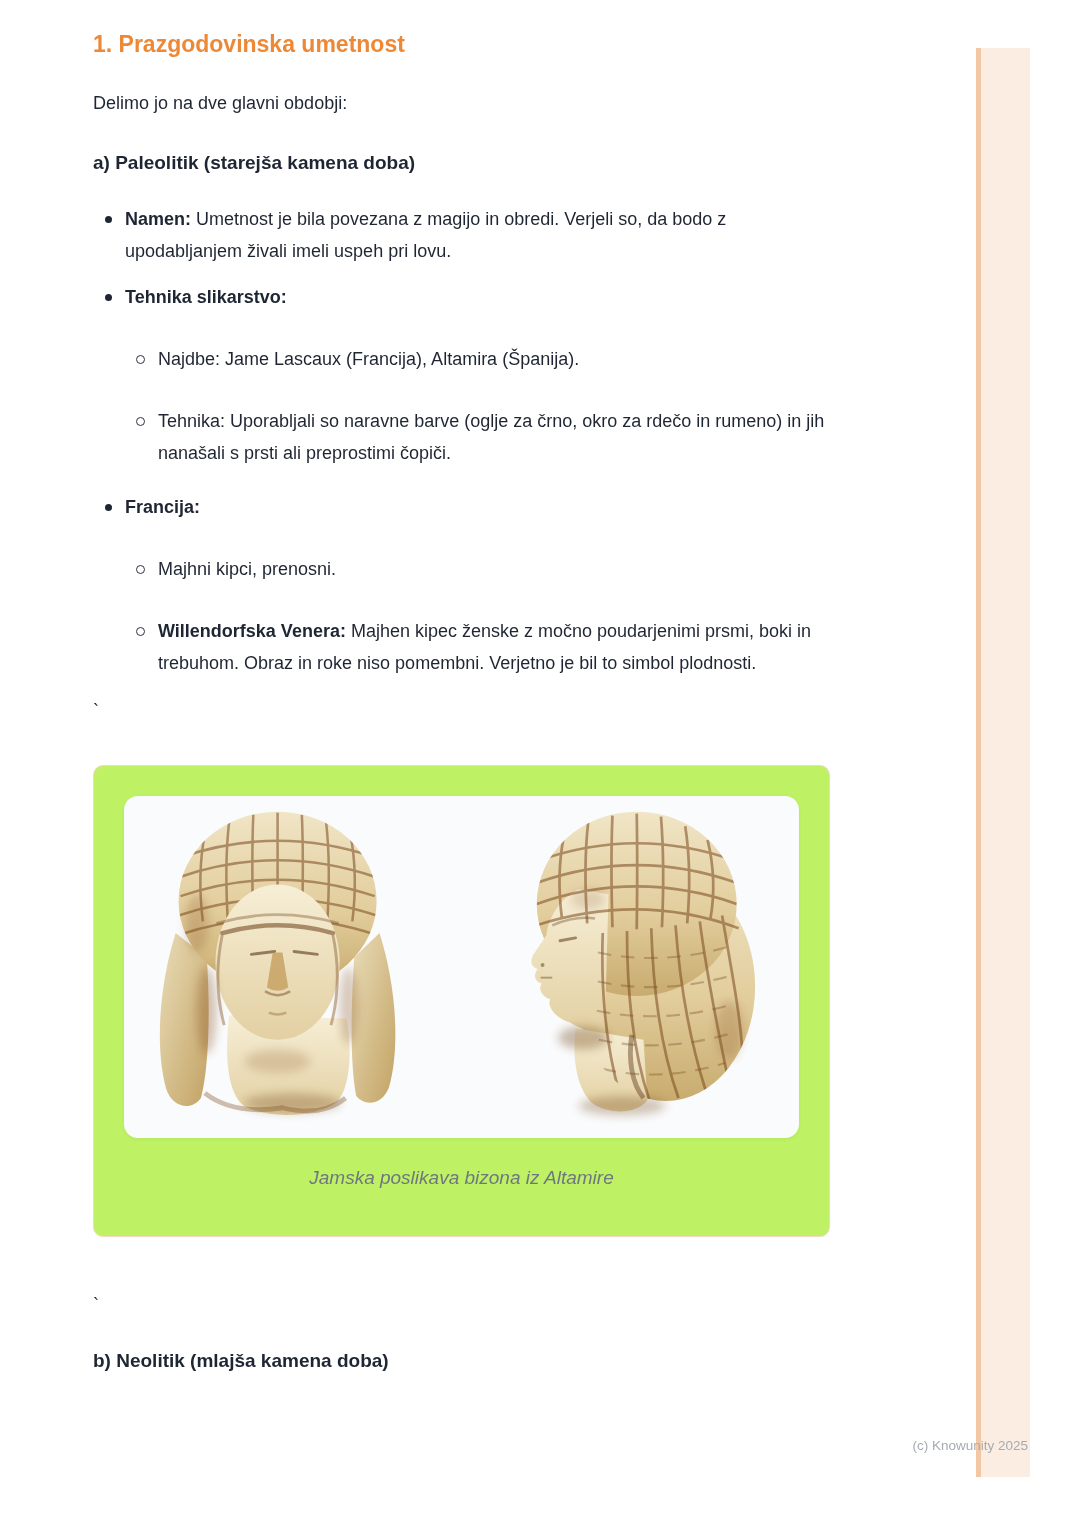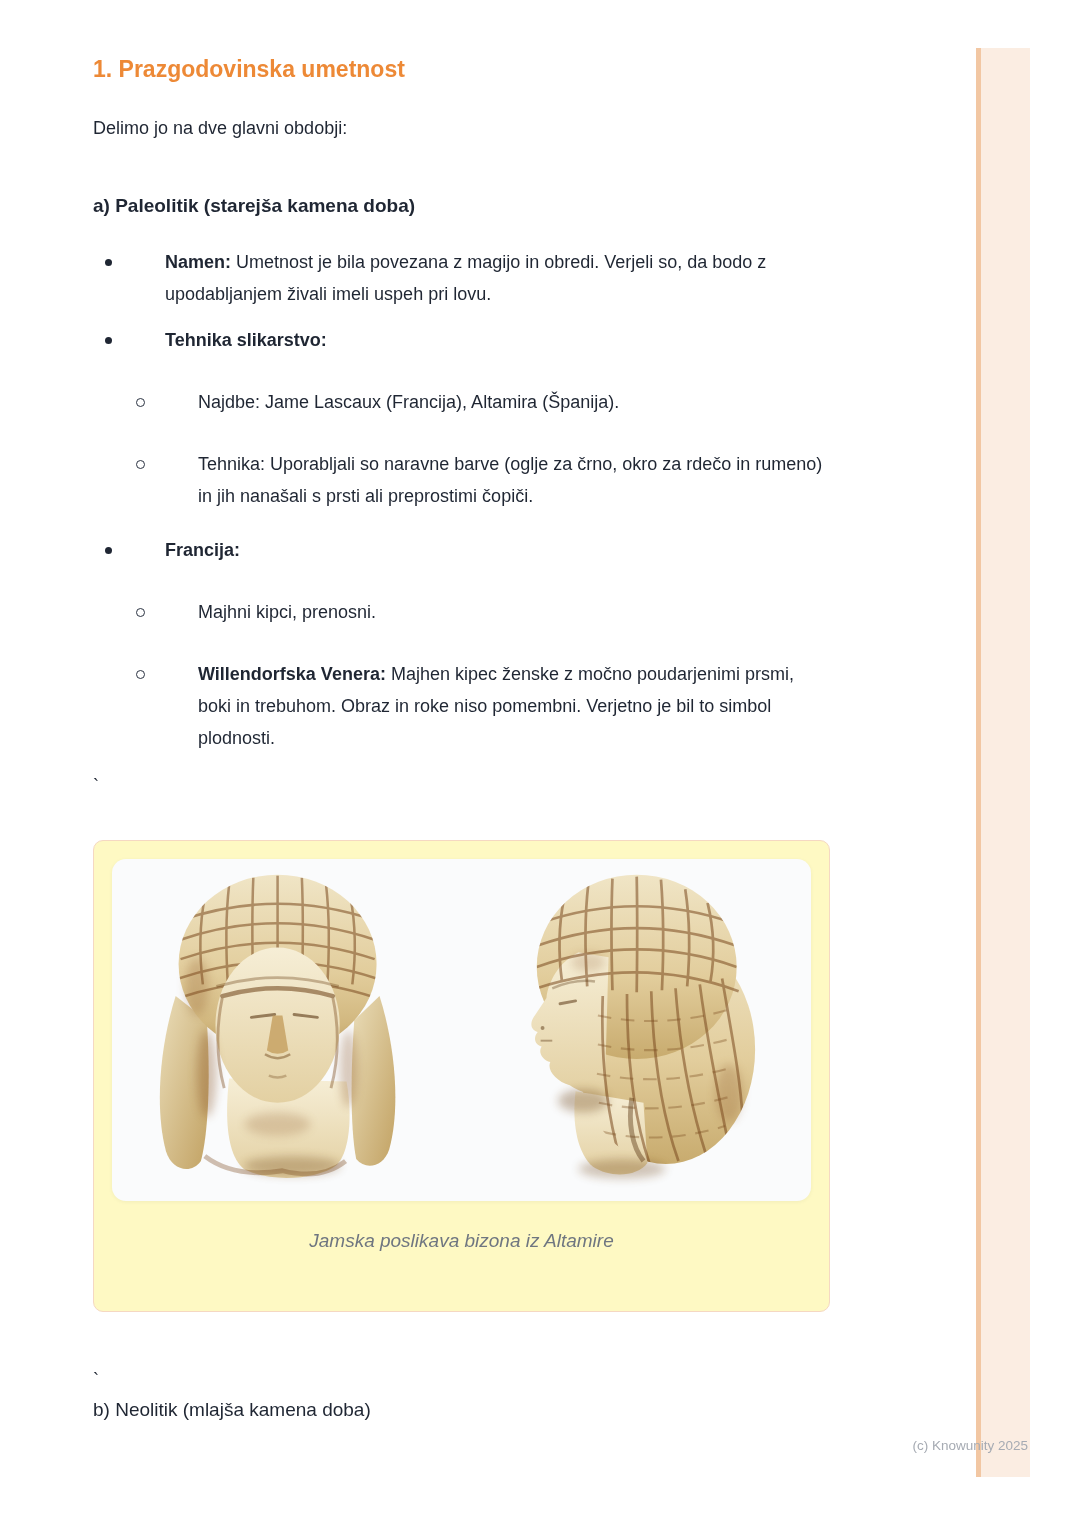--- a/index.html
+++ b/index.html
@@ -15,45 +15,45 @@
   *{box-sizing:border-box;margin:0;padding:0;}
   html,body{background:#ffffff;}
   body{font-family:"Liberation Sans",sans-serif;color:var(--text);}
   .page{position:relative;width:1080px;height:1528px;background:#ffffff;overflow:hidden;}
 
   .stripe{position:absolute;left:976px;top:48px;width:54px;height:1429px;
     background:var(--stripe_fill);border-left:5px solid var(--stripe_border);z-index:1;}
 
   .content{position:absolute;left:93px;top:0;width:737px;z-index:2;}
 
-  .doc-title{margin-top:54px;font-size:23px;line-height:30px;font-weight:700;color:var(--accent);}
+  .doc-title{margin-top:29px;font-size:23px;line-height:30px;font-weight:700;color:var(--accent);}
   .intro{margin-top:30px;font-size:18px;line-height:28px;}
-  .section-h{margin-top:50px;font-size:19px;line-height:28px;font-weight:700;}
+  .section-h{margin-top:32px;font-size:19px;line-height:28px;font-weight:700;}
 
   ul{list-style:none;}
   .toplist{margin-top:26px;}
   .toplist > li{margin-top:14px;}
   .toplist > li.extra-gap{margin-top:22px;}
-  .li-row{display:flex;gap:40px;}
+  .li-row{display:flex;}
   .li-text{font-size:18px;line-height:32px;flex:1;}
   .b{font-weight:700;}
 
   .marker{flex:none;width:32px;padding-top:13px;}
   .dot{display:block;width:7px;height:7px;border-radius:50%;background:var(--text);margin-left:12px;}
   .sublist{margin-top:2px;margin-left:43px;}
   .sublist > li{margin-top:30px;}
   .submarker{flex:none;width:22px;padding-top:12px;}
   .circle{display:block;width:9px;height:9px;border-radius:50%;border:1.6px solid #2B3342;background:transparent;}
 
   .tick{margin-top:16px;font-size:18px;line-height:32px;}
   .tick2{margin-top:52px;font-size:18px;line-height:32px;}
-  .section-h-b{font-size:19px;line-height:28px;font-weight:400;}
-
-  .figure-card{margin-top:38px;width:737px;height:472px;background:#fef9c3;
-    border:1.5px solid var(--card_border);border-radius:10px;padding:18px;}
+  .section-h-b{margin-top:26px;font-size:19px;line-height:28px;font-weight:700;}
+
+  .figure-card{margin-top:38px;width:737px;height:472px;background:#bef264;
+    border:1.5px solid var(--card_border);border-radius:10px;padding:30px;}
   .figure-panel{height:342px;background:var(--panel_bg);border-radius:14px;
     box-shadow:0 1px 4px rgba(0,0,0,0.05);display:flex;align-items:center;justify-content:center;overflow:hidden;}
   .figure-caption{margin-top:26px;text-align:center;font-size:19px;line-height:28px;
     font-style:italic;color:var(--muted);}
 
   .watermark{position:absolute;top:1438px;right:52px;font-size:13.5px;color:var(--watermark);z-index:5;}
 </style>
 </head>
 <body>
 

